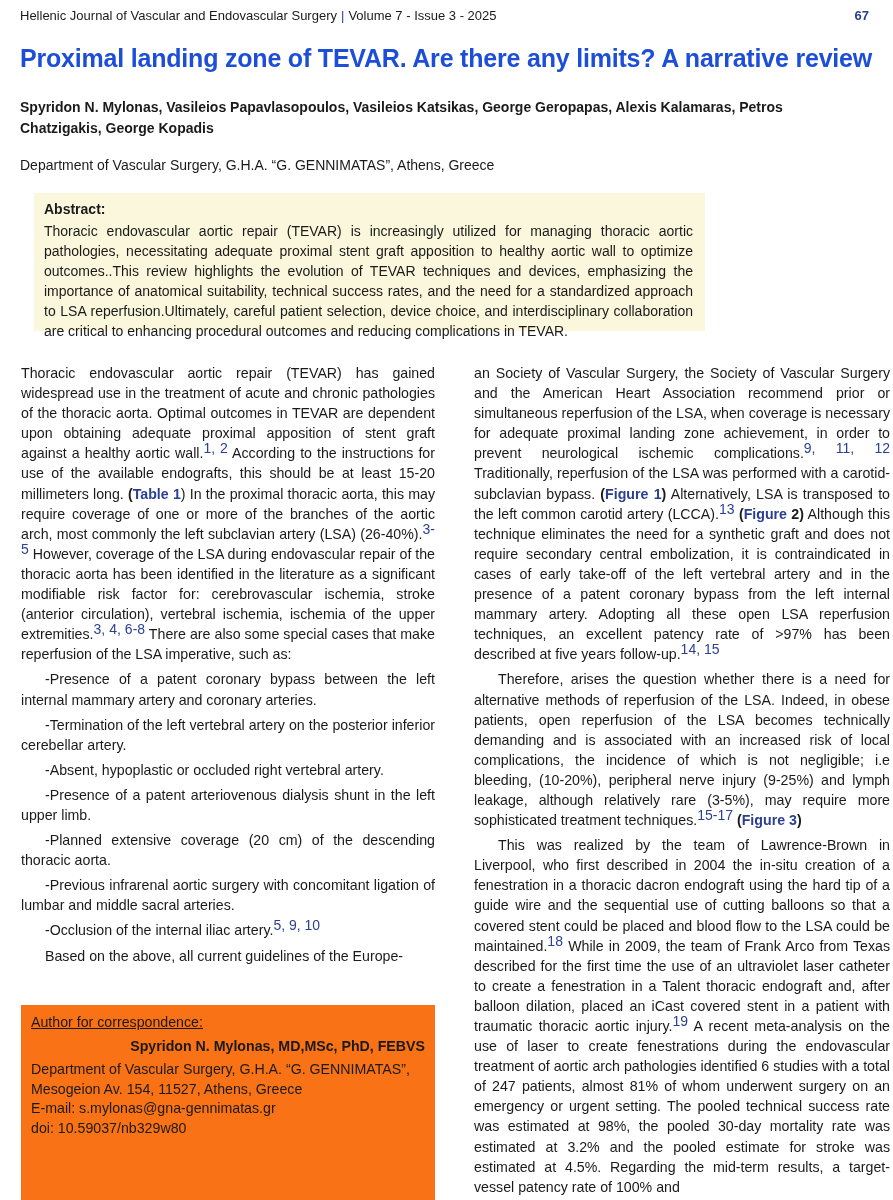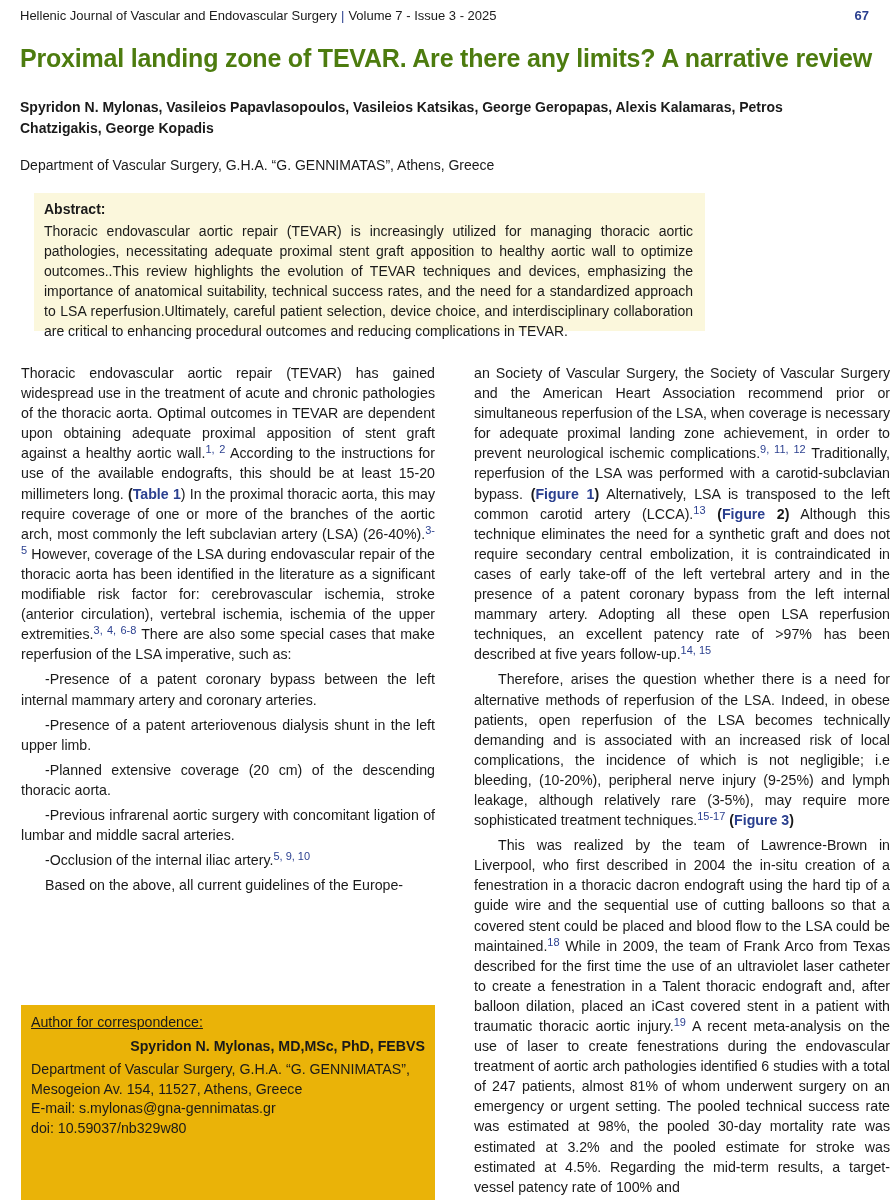--- a/index.html
+++ b/index.html
@@ -1,35 +1,35 @@
 <!DOCTYPE html>
 <html><head>
 <meta charset="utf-8">
 <style>
   html, body { margin: 0; padding: 0; background: #ffffff; }
   body { width: 893px; height: 1200px; overflow: hidden; position: relative; font-family: "Liberation Sans", "DejaVu Sans", sans-serif; color: #1a1a1a; }
   .header { position: absolute; left: 20px; right: 24px; top: 6px; height: 18px; font-size: 13px; display: flex; justify-content: space-between; align-items: center; }
   .header .sep { color: #2a3f8f; margin: 0 4px; }
   .header .pageno { color: #2a3f8f; font-weight: bold; }
-  .title { position: absolute; left: 20px; top: 44px; font-size: 25px; font-weight: bold; color: #4d7c0f; letter-spacing: -0.2px; }
+  .title { position: absolute; left: 20px; top: 44px; font-size: 25px; font-weight: bold; color: #1d4ed8; letter-spacing: -0.2px; }
   .authors { position: absolute; left: 20px; top: 97px; width: 780px; font-size: 14px; font-weight: bold; line-height: 21px; }
   .affiliation { position: absolute; left: 20px; top: 157px; font-size: 14px; }
   .abstract { position: absolute; left: 34px; top: 193px; width: 671px; height: 138px; background: #fbf7dc; box-sizing: border-box; padding: 8px 12px 0 10px; }
   .abstract h3 { margin: 0 0 4px 0; font-size: 14px; font-weight: bold; }
   .abstract p { margin: 0; font-size: 14px; line-height: 20px; text-align: justify; }
   .col { position: absolute; top: 363px; width: 414px; font-size: 14.2px; line-height: 20.1px; text-align: justify; }
   .col-left { left: 21px; }
   .col-right { left: 474px; width: 416px; }
   .col p { margin: 0; }
   .indent { text-indent: 24px; }
   .gap { margin-top: 5px !important; }
-  sup { color: #2a3f8f; font-size: 11px; line-height: 0; vertical-align: 5px; }
+  sup { color: #2a3f8f; font-size: 14px; line-height: 0; vertical-align: 5px; }
   .ref { color: #2a3f8f; font-weight: bold; }
   .ref-paren { font-weight: bold; }
-  .corr { position: absolute; left: 21px; top: 1005px; width: 414px; height: 195px; background: #eab308; box-sizing: border-box; padding: 8px 10px 0 10px; font-size: 14.2px; line-height: 19.5px; }
+  .corr { position: absolute; left: 21px; top: 1005px; width: 414px; height: 195px; background: #f97316; box-sizing: border-box; padding: 8px 10px 0 10px; font-size: 14.2px; line-height: 19.5px; }
   .corr .corr-head { text-decoration: underline; margin-bottom: 4px; }
   .corr .corr-name { font-weight: bold; margin-bottom: 4px; text-align: right; }
   .corr p { margin: 0; text-align: justify; }
 </style>
 </head>
 <body>
 
 <div class="header">
   <div>
     <span>Hellenic Journal of Vascular and Endovascular Surgery</span><span class="sep">|</span><span>Volume 7 - Issue 3 - 2025</span>
@@ -42,20 +42,22 @@
 <div class="affiliation">Department of Vascular Surgery, G.H.A. “G. GENNIMATAS”, Athens, Greece</div>
 
 <div class="abstract">
   <h3>Abstract:</h3>
   <p>Thoracic endovascular aortic repair (TEVAR) is increasingly utilized for managing thoracic aortic pathologies, necessitating adequate proximal stent graft apposition to healthy aortic wall to optimize outcomes..This review highlights the evolution of TEVAR techniques and devices, emphasizing the importance of anatomical suitability, technical success rates, and the need for a standardized approach to LSA reperfusion.Ultimately, careful patient selection, device choice, and interdisciplinary collaboration are critical to enhancing procedural outcomes and reducing complications in TEVAR.</p>
 </div>
 
 <div class="col col-left">
   <p><span>Thoracic endovascular aortic repair (TEVAR) has gained widespread use in the treatment of acute and chronic pathologies of the thoracic aorta. Optimal outcomes in TEVAR are dependent upon obtaining adequate proximal apposition of stent graft against a healthy aortic wall.</span><sup>1, 2</sup><span> According to the instructions for use of the available endografts, this should be at least 15-20 millimeters long. </span><span class="ref-paren">(</span><span class="ref">Table 1</span><span>)</span><span> In the proximal thoracic aorta, this may require coverage of one or more of the branches of the aortic arch, most commonly the left subclavian artery (LSA) (26-40%).</span><sup>3-5</sup><span> However, coverage of the LSA during endovascular repair of the thoracic aorta has been identified in the literature as a significant modifiable risk factor for: cerebrovascular ischemia, stroke (anterior circulation), vertebral ischemia, ischemia of the upper extremities.</span><sup>3, 4, 6-8</sup><span> There are also some special cases that make reperfusion of the LSA imperative, such as:</span></p>
   <p class="indent gap">-Presence of a patent coronary bypass between the left internal mammary artery and coronary arteries.</p>
+  <p class="indent gap">-Termination of the left vertebral artery on the posterior inferior cerebellar artery.</p>
+  <p class="indent gap">-Absent, hypoplastic or occluded right vertebral artery.</p>
   <p class="indent gap">-Presence of a patent arteriovenous dialysis shunt in the left upper limb.</p>
   <p class="indent gap">-Planned extensive coverage (20 cm) of the descending thoracic aorta.</p>
   <p class="indent gap">-Previous infrarenal aortic surgery with concomitant ligation of lumbar and middle sacral arteries.</p>
   <p class="indent gap"><span>-Occlusion of the internal iliac artery.</span><sup>5, 9, 10</sup></p>
   <p class="indent gap">Based on the above, all current guidelines of the Europe-</p>
 </div>
 
 <div class="corr">
   <div class="corr-head">Author for correspondence:</div>
   <div class="corr-name">Spyridon N. Mylonas, MD,MSc, PhD, FEBVS</div>

